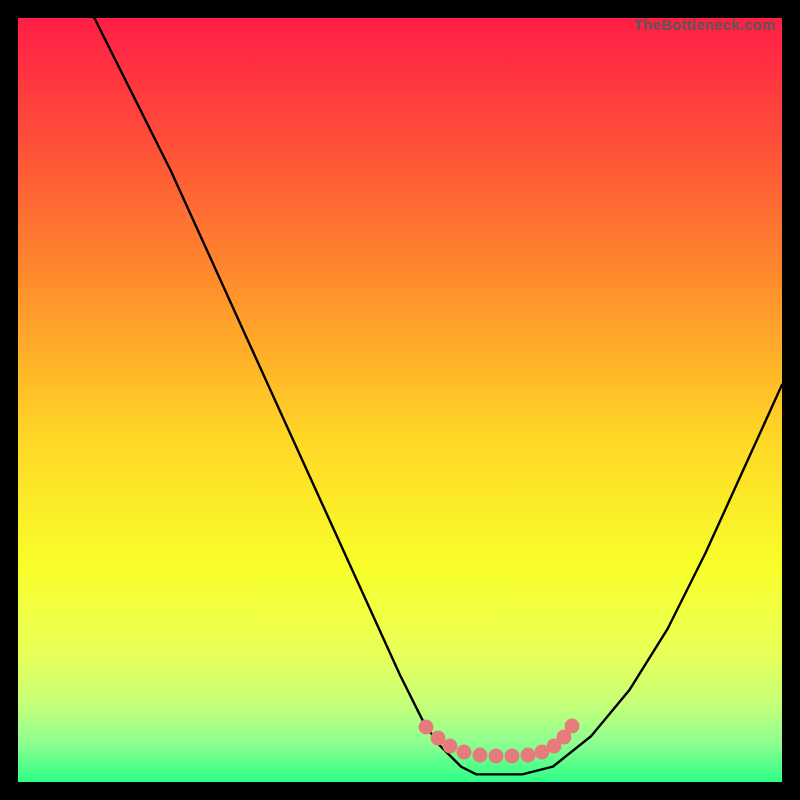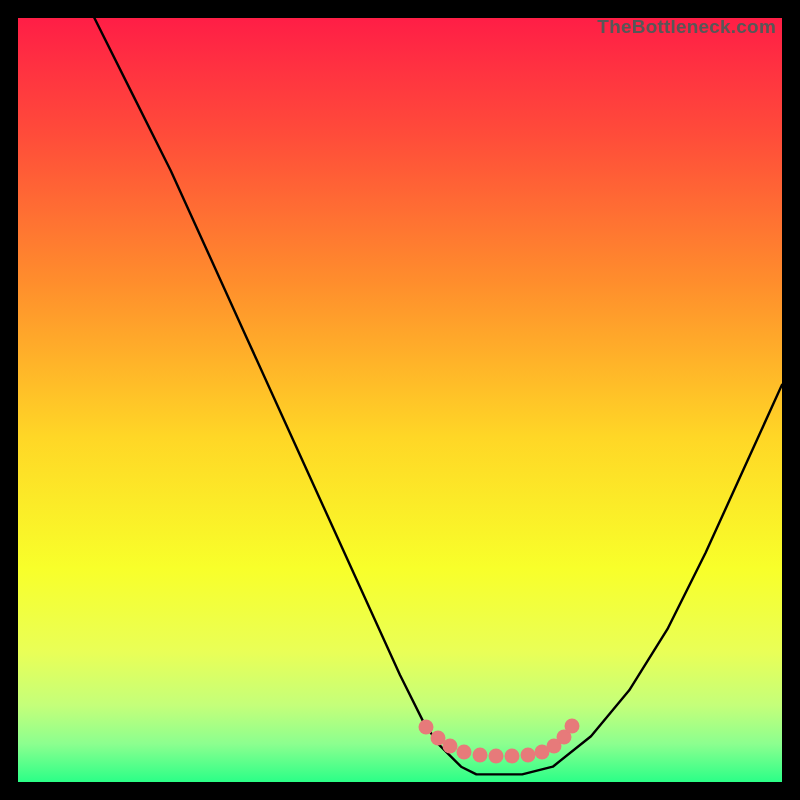--- a/index.html
+++ b/index.html
@@ -17,21 +17,21 @@
     width: 764px;
     height: 764px;
     background: #000;
   }
   .watermark {
     position: absolute;
     top: -2px;
     right: 6px;
     font-family: Arial, Helvetica, sans-serif;
     font-weight: 600;
-    font-size: 19px;
+    font-size: 15px;
     color: #575757;
     letter-spacing: 0.2px;
     pointer-events: none;
   }
   svg {
     display: block;
   }
 </style>
 </head>
 <body>

